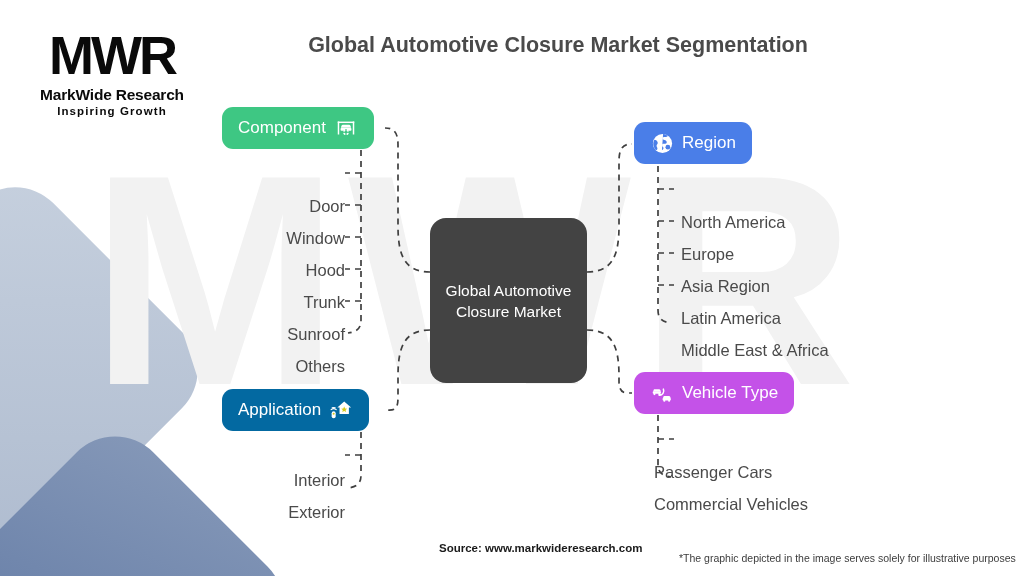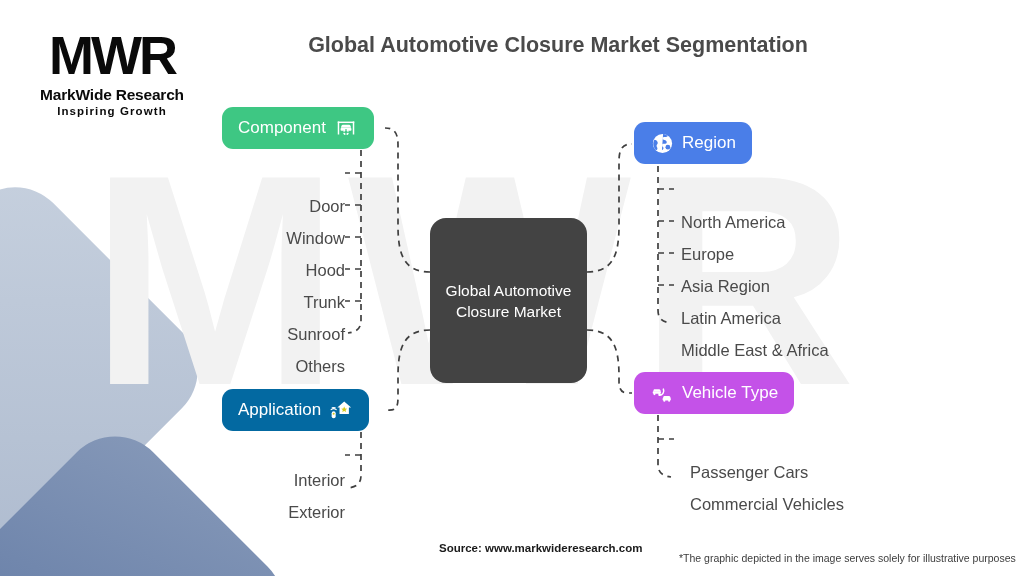--- a/index.html
+++ b/index.html
@@ -148,21 +148,21 @@
     font-size: 16.5px;
     line-height: 32px;
     white-space: nowrap;
   }
   .leaf-left { text-align: right; }
   .leaf-right { text-align: left; }
 
   #leaves-component { left: 180px; top: 158px; width: 165px; }
   #leaves-application { left: 180px; top: 432px; width: 165px; }
   #leaves-region { left: 681px; top: 174px; width: 300px; }
-  #leaves-vehicle { left: 690px; top: 424px; width: 300px; }
+  #leaves-vehicle { left: 654px; top: 424px; width: 300px; }
 
   
   #footer-source {
     position: absolute;
     left: 402px; top: 542px;
     font-size: 11.5px;
     font-weight: 700;
     color: #1a1a1a;
     margin-left: 37px;
   }

